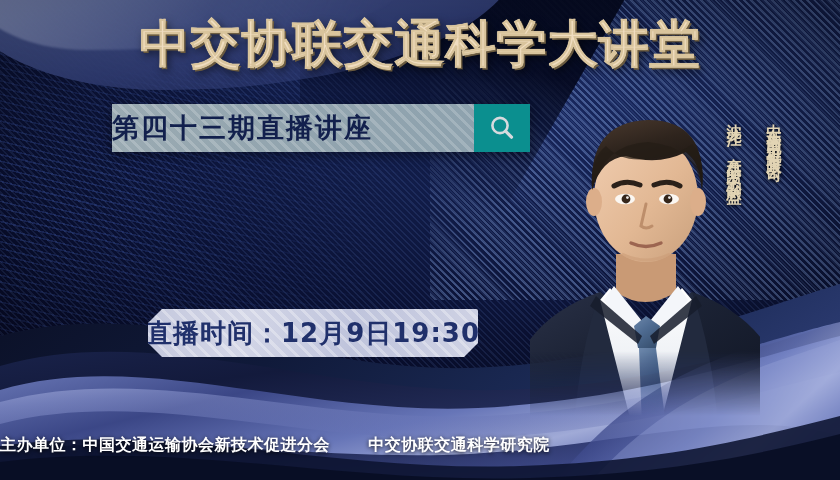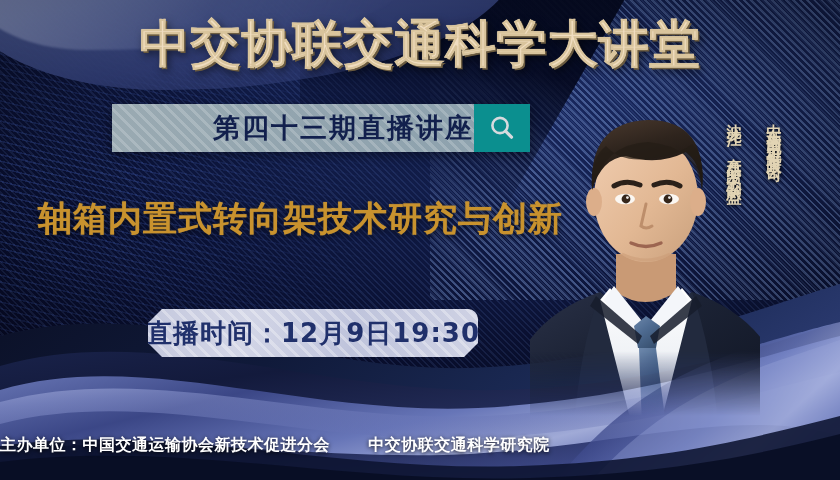--- a/index.html
+++ b/index.html
@@ -110,21 +110,21 @@
     position:absolute; left:112px; top:104px;
     width:418px; height:48px;
     display:flex; align-items:stretch;
     z-index:6;
     box-shadow:0 3px 10px rgba(0,0,0,.4);
   }
   .episode-bar .eb-fill{
     flex:1;
     position:relative;
     background:linear-gradient(90deg,#9aaab2 0%, #93a5af 45%, #8ea2ae 100%);
-    display:flex; align-items:center; justify-content:flex-end;
+    display:flex; align-items:center; justify-content:flex-start;
     overflow:hidden;
   }
   .episode-bar .eb-fill::after{
     content:""; position:absolute; inset:0;
     background:repeating-linear-gradient(45deg,
       rgba(255,255,255,0) 0px, rgba(255,255,255,0) 5px,
       rgba(255,255,255,.18) 5px, rgba(255,255,255,.18) 8px);
   }
   .episode-bar .eb-text{
     position:relative; z-index:2;
@@ -151,21 +151,21 @@
     z-index:6;
     white-space:nowrap;
   }
 
   
   .time-pill{
     position:absolute; left:148px; top:309px;
     width:330px; height:48px;
     background:linear-gradient(100deg,#c5c9de 0%, #d2d5e6 30%, #bfc4dc 62%, #cfd2e4 100%);
     clip-path:polygon(14px 0, 100% 0, 100% 34px, calc(100% - 14px) 100%, 14px 100%, 0 34px, 0 14px);
-    border-radius:10px;
+    border-radius:2px;
     display:flex; align-items:center; justify-content:center;
     box-shadow:0 4px 14px rgba(0,0,0,.45);
     z-index:6;
     overflow:hidden;
   }
   .time-pill::before{
     content:""; position:absolute; inset:0;
     background:repeating-linear-gradient(45deg,
       rgba(255,255,255,0) 0px, rgba(255,255,255,0) 6px,
       rgba(255,255,255,.30) 6px, rgba(255,255,255,.30) 9px);
@@ -366,21 +366,20 @@
     <div class="eb-search">
       <span>
         <svg width="30" height="30" viewBox="0 0 30 30" xmlns="http://www.w3.org/2000/svg">
           <circle cx="13" cy="12.5" r="7.6" fill="none" stroke="#d7dade" stroke-width="2.6"></circle>
           <line x1="18.6" y1="18.2" x2="24.5" y2="24.2" stroke="#d7dade" stroke-width="3.2" stroke-linecap="round"></line>
         </svg>
       </span>
     </div>
   </div>
 
-  <div class="lecture-title">轴箱内置式转向架技术研究与创新</div>
 
   <div class="time-pill">
     <span class="tp-text">直播时间：12月9日19:30</span>
   </div>
 
   <div class="vcredit role">沈龙江 产品研发中心副总监</div>
   <div class="vcredit company">中车株洲电力机车有限公司</div>
 
   <div class="footer">
     <span>主办单位：中国交通运输协会新技术促进分会</span>

